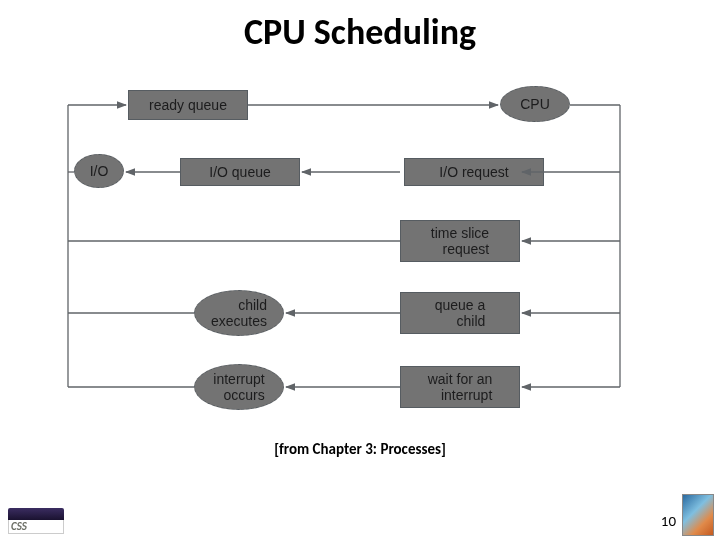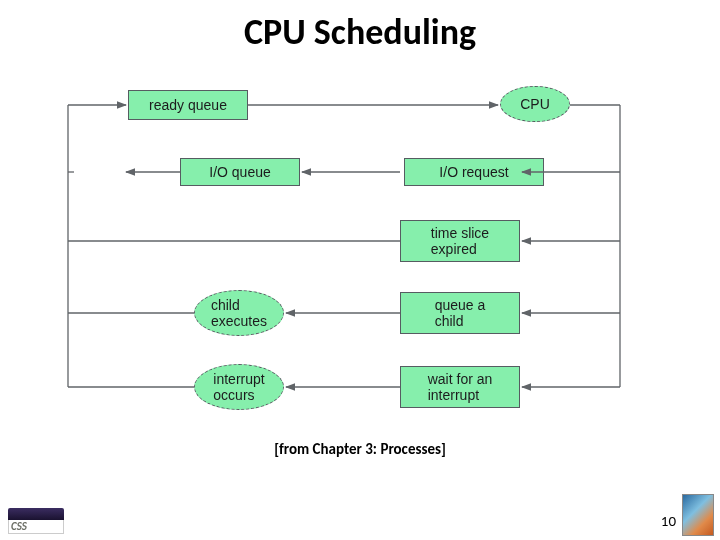--- a/index.html
+++ b/index.html
@@ -1,19 +1,19 @@
 <!DOCTYPE html>
 <html><head>
 <meta charset="utf-8">
 <style>
   html,body{margin:0;padding:0;width:720px;height:540px;background:#fff;font-family:Calibri,Arial,sans-serif;color:#000;overflow:hidden}
   .slide{position:relative;width:720px;height:540px}
   .title{position:absolute;top:10px;left:0;right:0;text-align:center;font-size:36px;font-weight:700}
   .diagram{position:absolute;top:80px;left:60px;width:600px;height:360px}
-  .box{position:absolute;border:1px solid #565c61;background:#86efac;display:flex;align-items:center;justify-content:center;font-family:Arial,sans-serif;font-size:14px;color:#1c1c1d;text-align:left;padding:2px 4px;box-sizing:border-box}
+  .box{position:absolute;border:1px solid #565c61;background:#737373;display:flex;align-items:center;justify-content:center;font-family:Arial,sans-serif;font-size:14px;color:#1c1c1d;text-align:right;padding:2px 4px;box-sizing:border-box}
   .box.dashed{border-style:dashed}
   .ellipse{border-radius:50%}
   svg.arrows{position:absolute;top:0;left:0;width:600px;height:360px;pointer-events:none}
   .arrows line{stroke:#606468;stroke-width:1.3}
   .arrows polygon{fill:#606468}
   .caption{position:absolute;top:440px;left:0;right:0;text-align:center;font-size:15px;font-weight:700}
   .footer{position:absolute;bottom:10px;left:0;right:0;text-align:center;font-size:13px}
   .pagenum{position:absolute;bottom:10px;right:44px;font-size:15px}
   .logo-left{position:absolute;left:8px;bottom:6px;width:56px;height:34px;display:flex;flex-direction:column;justify-content:flex-end}
   .logo-left .bar{height:12px;background:linear-gradient(#3b2d61,#1a1230);border-radius:2px 2px 0 0}
@@ -24,25 +24,26 @@
 <body>
 
 <div class="slide">
   <div class="title">CPU Scheduling</div>
 
   <div class="diagram">
 
     <div class="box" style="left:68px;top:10px;width:120px;height:30px">ready queue</div>
     <div class="box ellipse dashed" style="left:440px;top:6px;width:70px;height:36px">CPU</div>
 
+    <div class="box ellipse dashed" style="left:14px;top:74px;width:50px;height:34px">I/O</div>
     <div class="box" style="left:120px;top:78px;width:120px;height:28px">I/O queue</div>
     <div class="box" style="left:344px;top:78px;width:140px;height:28px">I/O request</div>
 
     <div class="box" style="left:340px;top:140px;width:120px;height:42px;white-space:pre-line">time slice
-expired</div>
+request</div>
 
     <div class="box ellipse dashed" style="left:134px;top:210px;width:90px;height:46px;white-space:pre-line">child
 executes</div>
     <div class="box" style="left:340px;top:212px;width:120px;height:42px;white-space:pre-line">queue a
 child</div>
 
     <div class="box ellipse dashed" style="left:134px;top:284px;width:90px;height:46px;white-space:pre-line">interrupt
 occurs</div>
     <div class="box" style="left:340px;top:286px;width:120px;height:42px;white-space:pre-line">wait for an
 interrupt</div>

